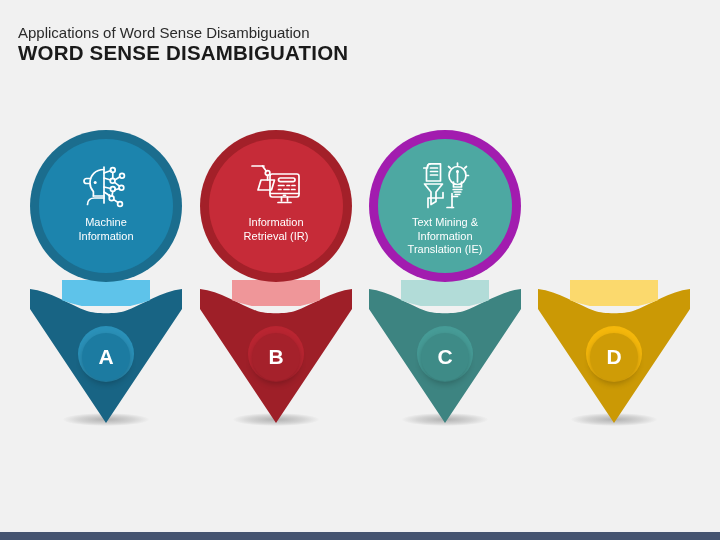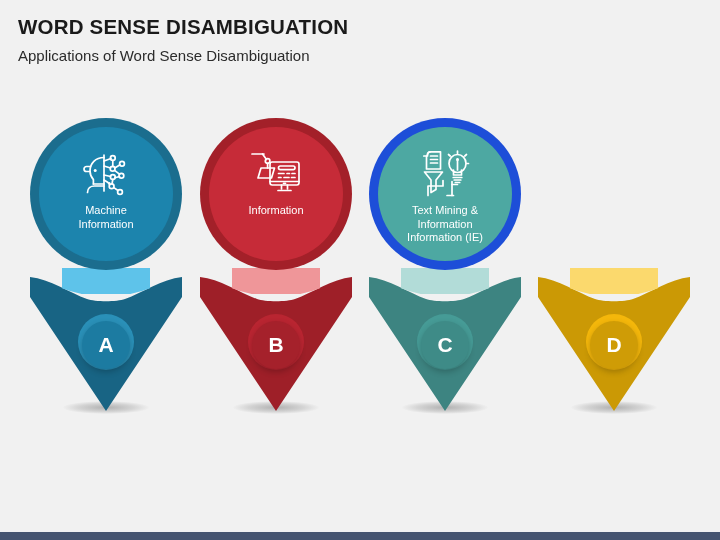--- a/index.html
+++ b/index.html
@@ -44,21 +44,21 @@
     font-weight: normal;
     color: #2b2b2b;
     line-height: 1.1;
     white-space: nowrap;
   }
 
   
   #pins {
     position: absolute;
     left: 0;
-    top: 118px;
+    top: 130px;
     width: 631px;
     height: 310px;
   }
   .pin {
     position: absolute;
     top: 0;
     width: 176px;
     height: 310px;
   }
 
@@ -190,22 +190,22 @@
     width: 720px;
     height: 8px;
   }
 </style>
 </head>
 <body>
 
 <div id="slide" style="background: rgb(241, 241, 241);">
 
   <div id="header">
+    <div id="subtitle" style="color: rgb(43, 43, 43);">Applications of Word Sense Disambiguation</div>
     <div id="title" style="color: rgb(26, 26, 26);">WORD SENSE DISAMBIGUATION</div>
-    <div id="subtitle" style="color: rgb(43, 43, 43);">Applications of Word Sense Disambiguation</div>
   </div>
 
   <div id="pins">
       <div class="pin" style="left: 18px;">
     <div class="tip-shadow"></div>
 
     <div class="arrow">
       <svg viewBox="0 0 152 148" preserveAspectRatio="none">
         <path d="M0 14
                  C 20 16, 40 30, 57 36
@@ -298,20 +298,21 @@
       <path d="M31.5 34 L31.5 38 M37.5 34 L37.5 38"></path>
       <path d="M28 39.5 L41 39.5"></path>
       <rect x="28.5" y="15" width="16.5" height="3.6" rx="1.8"></rect>
       <path d="M28.5 22.5 L34 22.5 M37 22.5 L39.5 22.5 M42 22.5 L45 22.5"></path>
       <path d="M28.5 26.5 L31 26.5 M34 26.5 L39 26.5 M41.5 26.5 L45 26.5"></path>
       <path d="M33.5 32.3 L35.5 32.3"></path>
     </svg>
         </div>
         <div class="pin-label">
           <div>Information</div>
+              <div>Retrieval (IR)</div>
         </div>
       </div>
     </div>
 
     <div class="badge-ring" style="background:#b92531;"></div>
     <div class="badge" style="background:#a5212b;">
       <span>B</span>
     </div>
   </div>
       <div class="pin" style="left: 357px;">
@@ -326,21 +327,21 @@
                  L 152 34
                  L 76 148
                  L 0 34 Z" fill="#3d8481"></path>
       </svg>
     </div>
 
     <div class="collar">
       <i style="background:#b2dcd8;"></i>
     </div>
 
-    <div class="circle" style="background:#1d4ed8;">
+    <div class="circle" style="background:#a21caf;">
       <div class="circle-inner" style="background:#4da8a2;">
         <div class="icon-wrap">
 
     <svg width="52" height="48" viewBox="0 0 52 48" fill="none" stroke="#ffffff" stroke-width="1.7" stroke-linecap="round" stroke-linejoin="round">
       <path d="M8.5 4.5 C8.5 2.8 9.8 1.8 11.2 1.8 L21.5 1.8 L21.5 19 L7.5 19 L7.5 6"></path>
       <path d="M11.2 1.8 C9.8 1.8 8.5 2.8 8.5 4.5 L8.5 6 L4.8 6"></path>
       <path d="M11.5 6 L18.5 6 M11.5 9.5 L18.5 9.5 M11.5 13 L18.5 13"></path>
       <path d="M5.5 22 L23.5 22 L17 30 L17 39.5 L12 42.5 L12 30 Z"></path>
       <path d="M9 45.5 L9 36 L24 36 L24 30.5"></path>
       <path d="M28 45.5 L34.5 45.5"></path>
@@ -351,21 +352,21 @@
       <path d="M34.2 27.5 L42.8 27.5 M35.2 30 L41.8 30"></path>
       <path d="M36.3 32.5 L40.7 32.5"></path>
       <path d="M38.5 9 L38.5 20"></path>
       <circle cx="38.5" cy="9.6" r="1.5" fill="#ffffff" stroke="none"></circle>
       <path d="M38.5 1 L38.5 3.2 M47.5 4.5 L45.8 6 M49.5 13.5 L47.5 13.5 M29.5 4.5 L31.2 6"></path>
     </svg>
         </div>
         <div class="pin-label">
           <div>Text Mining &amp;</div>
               <div>Information</div>
-              <div>Information (IE)</div>
+              <div>Translation (IE)</div>
         </div>
       </div>
     </div>
 
     <div class="badge-ring" style="background:#469b96;"></div>
     <div class="badge" style="background:#3e8b87;">
       <span>C</span>
     </div>
   </div>
       <div class="pin" style="left: 526px;">

